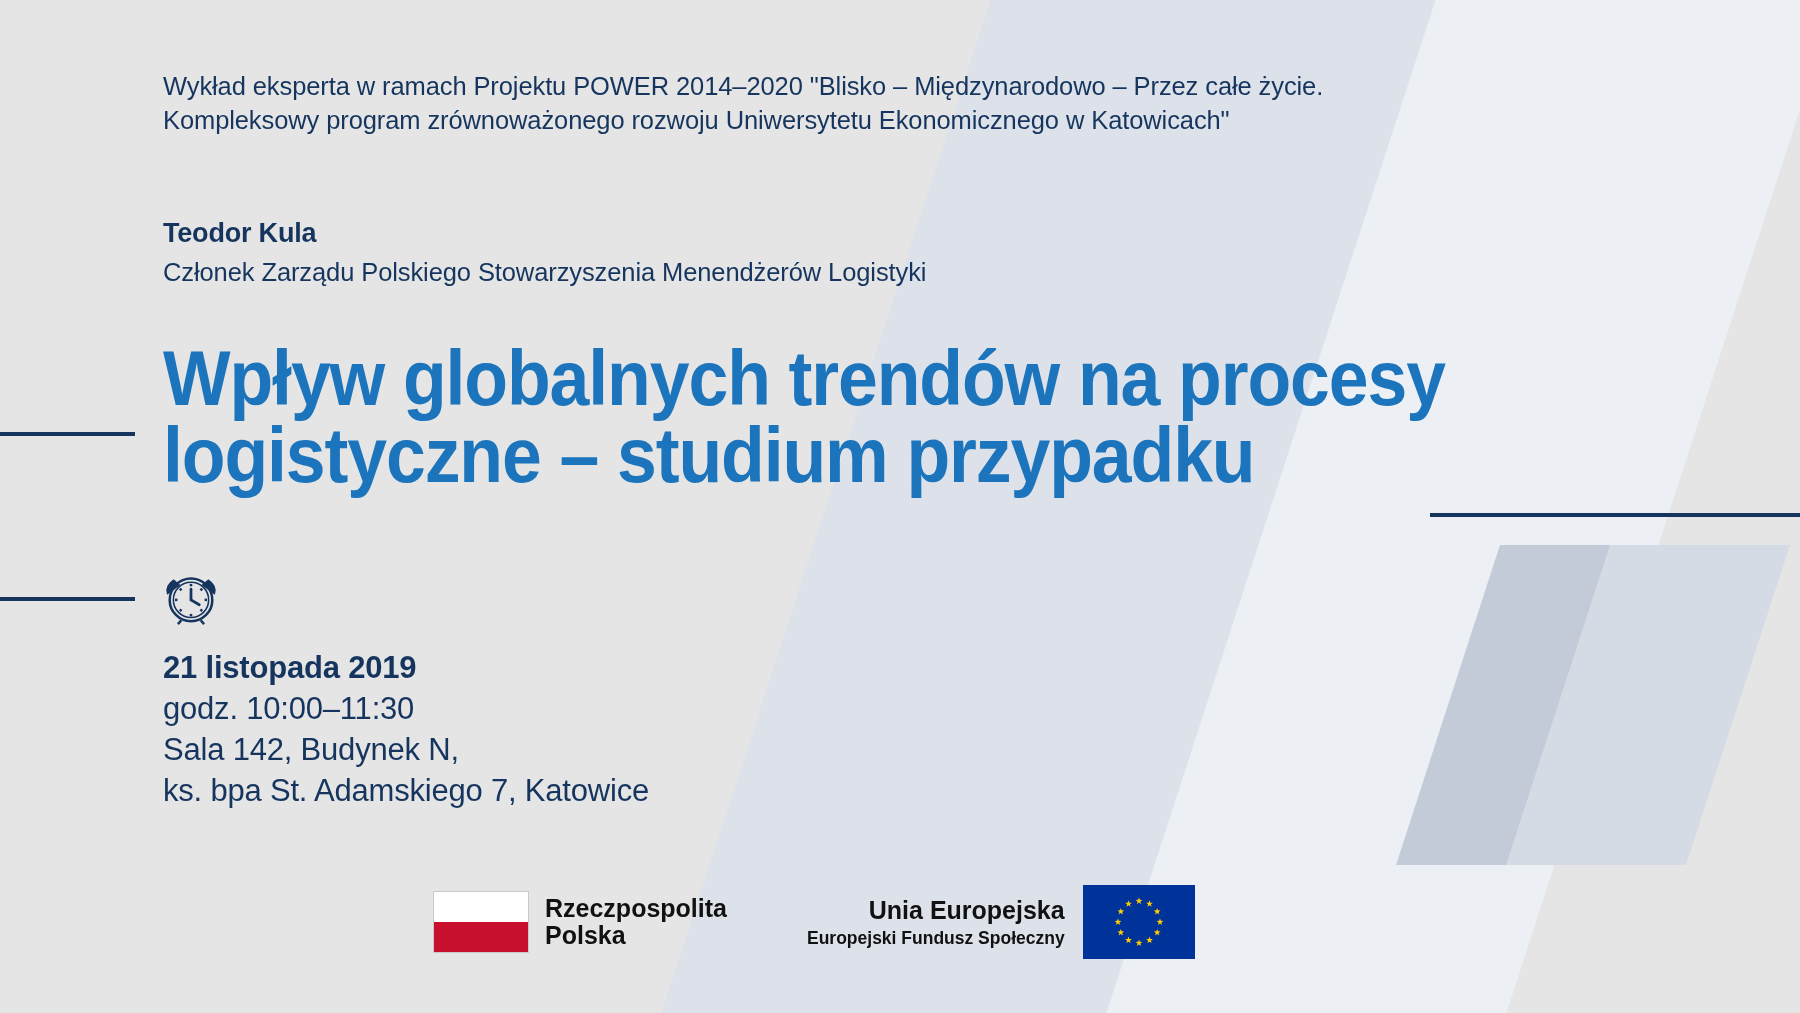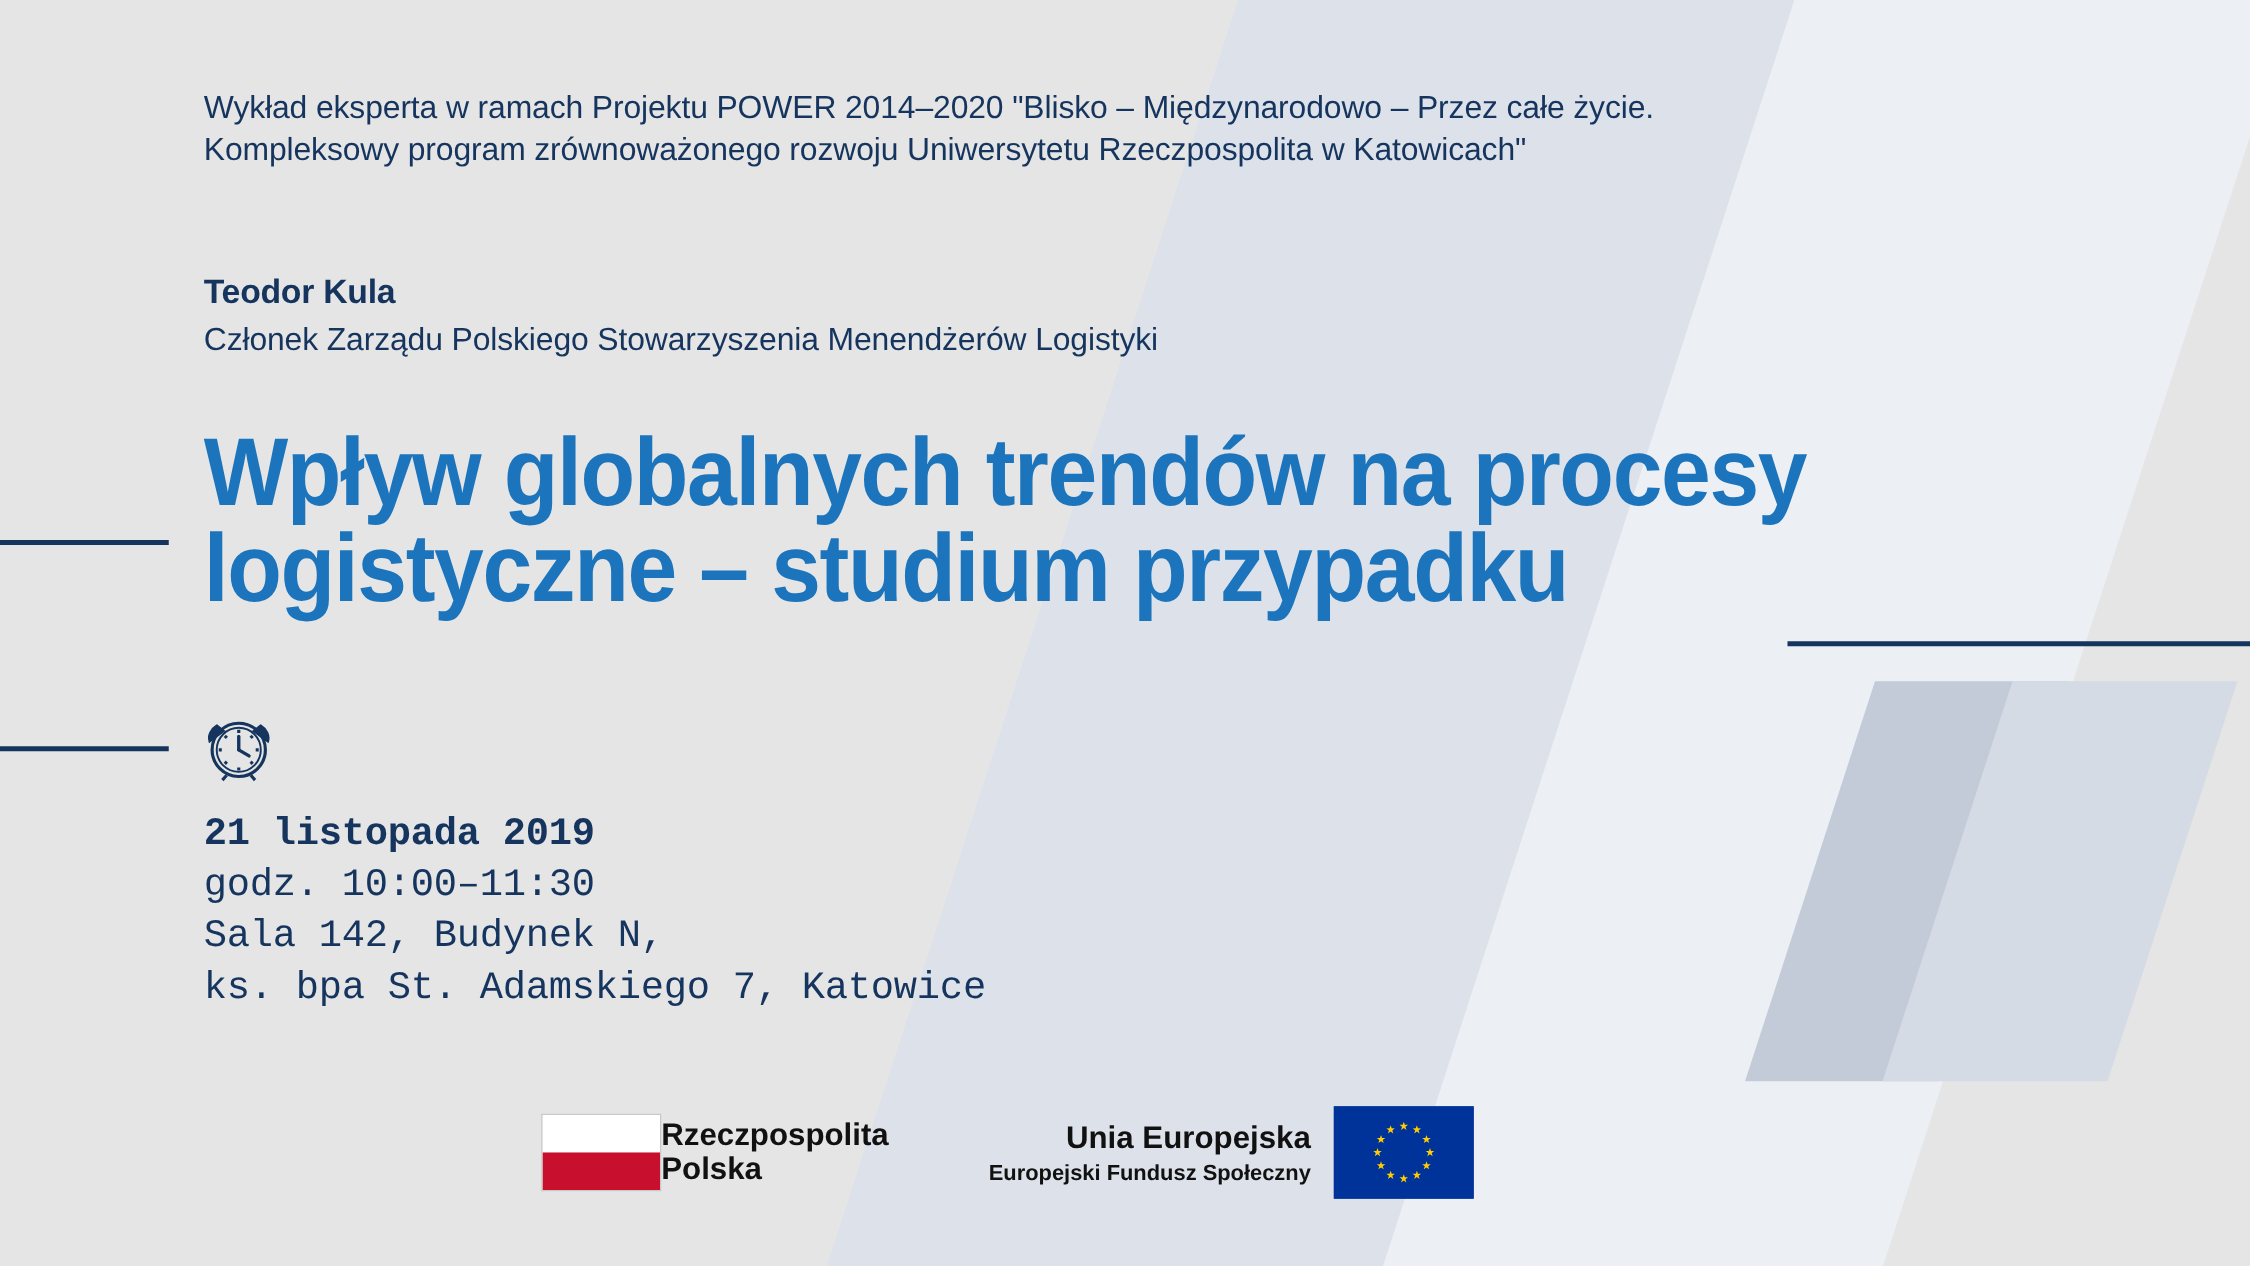--- a/index.html
+++ b/index.html
@@ -67,36 +67,36 @@
 
   
   #clock-icon{position:absolute;left:160px;top:565px;width:62px;height:62px;}
 
   
   #when-where{
     position:absolute;left:163px;top:648px;
     color:#16355e;font-size:31px;line-height:1.32;letter-spacing:-0.2px;
   }
   #when-where .bold{font-weight:700;}
-  #when-where div{white-space:nowrap;font-family:Liberation Mono, monospace;}
+  #when-where div{white-space:nowrap;}
 
   
   #logos{
     position:absolute;left:345px;top:885px;
     display:flex;align-items:center;gap:0px;
   }
   .logo{display:flex;align-items:center;}
   #logo-fe{gap:14px;}
   #logo-fe .fe-mark{width:72px;height:86px;}
   .fe-text{color:#111;line-height:1.07;}
   .fe-l1{font-size:25px;font-weight:700;}
   .fe-l2{font-size:25px;font-weight:700;}
   .fe-l3{font-size:17.5px;font-weight:400;margin-top:4px;}
 
-  #logo-rp{margin-left:76px;padding-left:12px;}
+  #logo-rp{margin-left:76px;gap:16px;padding-left:12px;}
   .pl-flag{width:96px;height:62px;border:1px solid #c9c9c9;box-sizing:border-box;overflow:hidden;}
   .pl-white{height:50%;background:#ffffff;}
   .pl-red{height:50%;background:#c8102e;}
   .rp-text{color:#111;line-height:1.1;font-size:25px;font-weight:700;}
 
   #logo-ue{margin-left:80px;gap:18px;}
   .ue-text{color:#111;text-align:right;line-height:1.15;}
   .ue-l1{font-size:25px;font-weight:700;}
   .ue-l2{font-size:17.5px;font-weight:700;margin-top:3px;}
   .eu-flag{width:112px;height:74px;background:#003399;position:relative;}
@@ -110,21 +110,21 @@
   <div class="band" id="band-mid"></div>
   <div class="band" id="band-dark"></div>
   <div class="band" id="band-dark2"></div>
 
   <div class="rule" id="rule-title"></div>
   <div class="rule" id="rule-clock"></div>
   <div class="rule" id="rule-right"></div>
 
   <div id="intro">
     <div>Wykład eksperta w ramach Projektu POWER 2014–2020 "Blisko – Międzynarodowo – Przez całe życie.</div>
-    <div>Kompleksowy program zrównoważonego rozwoju Uniwersytetu Rzeczpospolita w Katowicach"</div>
+    <div>Kompleksowy program zrównoważonego rozwoju Uniwersytetu Ekonomicznego w Katowicach"</div>
   </div>
 
   <div id="speaker-name">Teodor Kula</div>
   <div id="speaker-role">Członek Zarządu Polskiego Stowarzyszenia Menendżerów Logistyki</div>
 
   <div id="title">
     <span class="tline">Wpływ globalnych trendów na procesy</span>
     <span class="tline">logistyczne – studium przypadku</span>
   </div>
 

